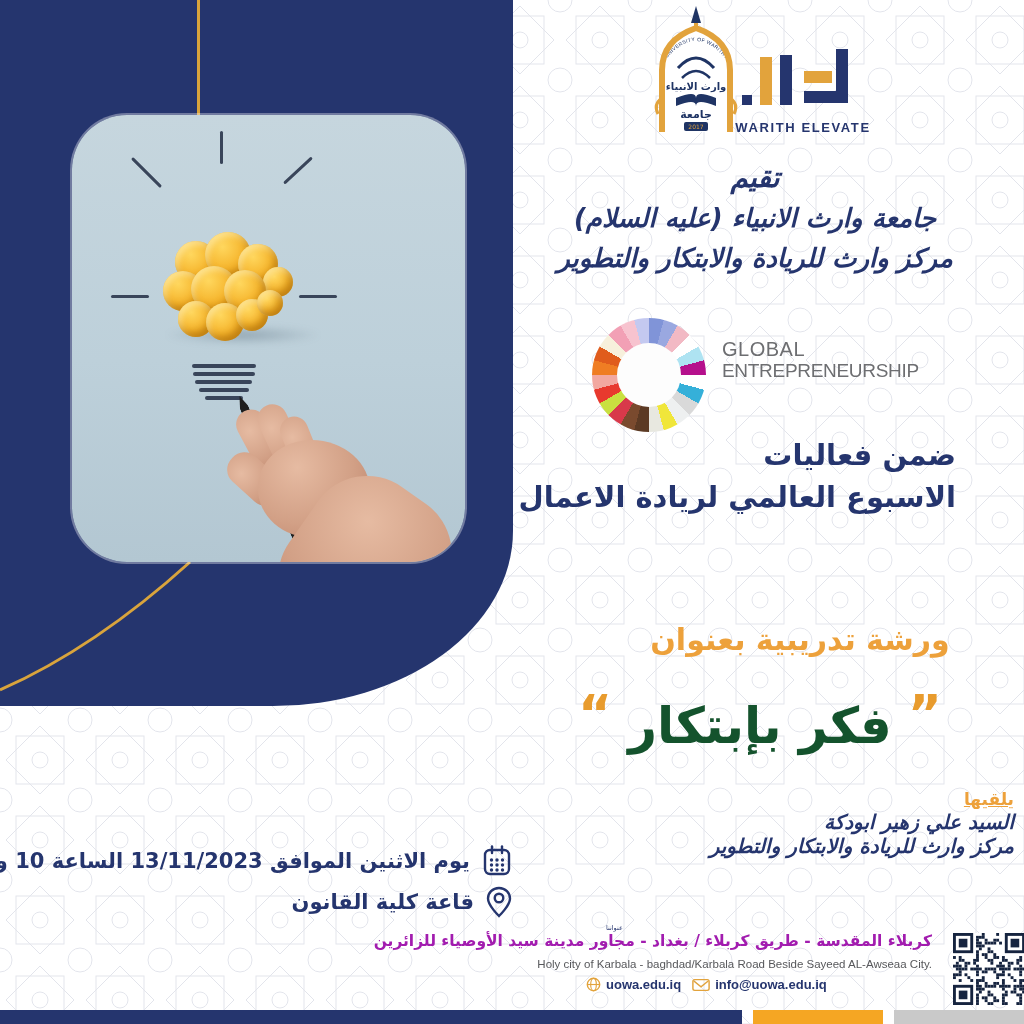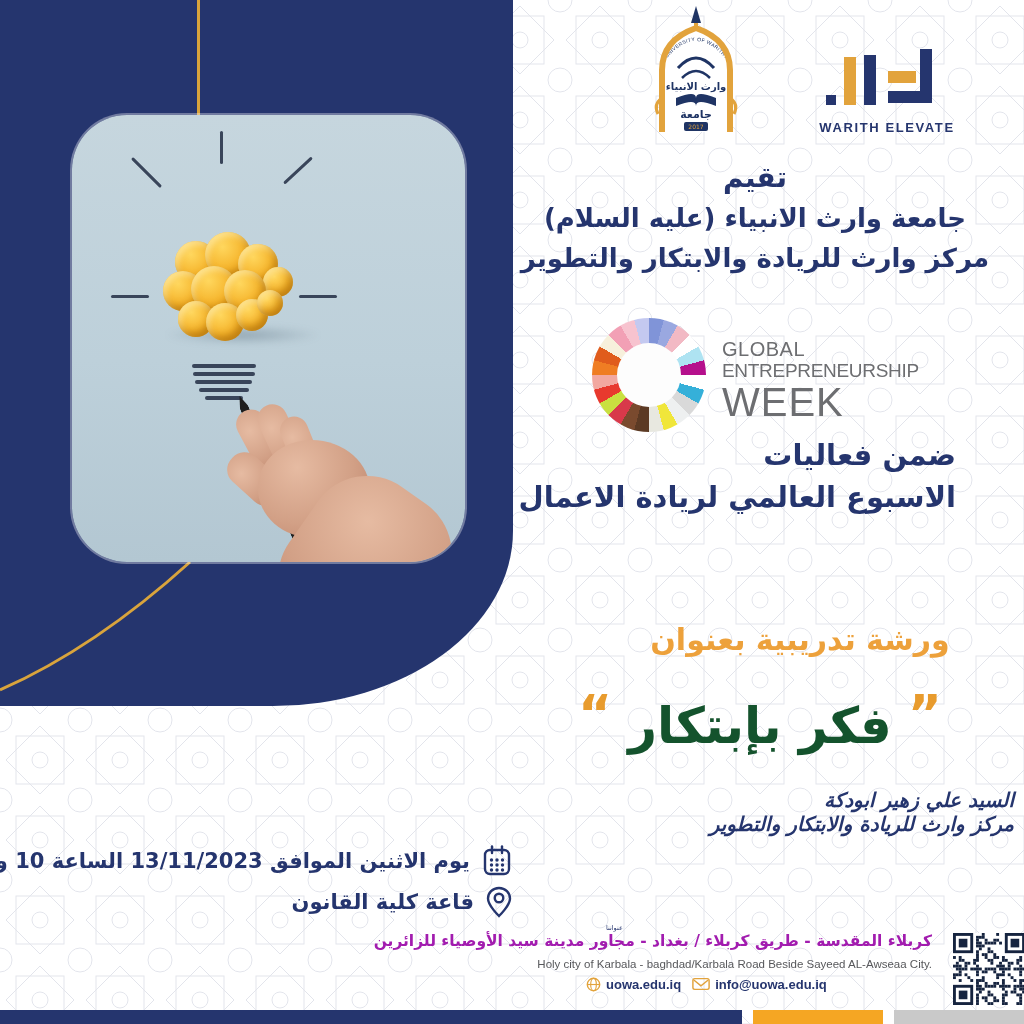--- a/index.html
+++ b/index.html
@@ -42,21 +42,21 @@
 
   .gew-ring{left:592px;top:318px;width:114px;height:114px;border-radius:50%;z-index:2;}
   .gew-hole{position:absolute;left:25px;top:25px;width:64px;height:64px;border-radius:50%;background:#FDFDFD;}
   .gew-text{left:722px;top:338px;color:#6D6E71;z-index:2;}
   .gew-l1{font-size:20px;letter-spacing:.5px;line-height:22px;}
   .gew-l2{font-size:19px;letter-spacing:-.3px;line-height:22px;}
   .gew-l3{font-size:40px;line-height:40px;letter-spacing:1px;}
 
   
   .navy-text{color:#25356E;font-weight:bold;}
-  .header-block{left:520px;top:158px;width:470px;text-align:center;z-index:2;}
+  .header-block{left:520px;top:158px;width:470px;text-align:center;z-index:2;font-style:italic;}
   .header-l1{font-size:28px;line-height:40px;}
   .header-l2,.header-l3{font-size:26px;line-height:40px;}
   .context-block{right:68px;top:434px;text-align:right;z-index:2;}
   .context-block div{font-size:29px;line-height:42px;}
   .workshop-label{left:590px;top:622px;width:420px;text-align:center;color:#EDA13B;
                   font-weight:bold;font-size:30px;z-index:2;}
   .title-row{left:510px;top:694px;width:500px;display:flex;justify-content:center;
              align-items:flex-start;gap:16px;z-index:2;}
   .title-quote{color:#E89B2D;font-size:52px;font-weight:bold;line-height:40px;}
   .title-text{color:#14532d;font-weight:bold;font-size:50px;line-height:64px;}
@@ -66,21 +66,21 @@
 
   
   .event-row{right:512px;display:flex;flex-direction:row-reverse;align-items:center;gap:12px;z-index:2;}
   .event-text{color:#25356E;font-weight:bold;font-size:21px;white-space:nowrap;}
 
   
   .footer-tiny{left:606px;top:924px;font-size:6.5px;color:#25356E;z-index:2;}
   .footer-ar{right:92px;top:932px;font-size:15.5px;font-weight:bold;color:#a21caf;z-index:2;}
   .footer-en{right:92px;top:958px;font-size:11.5px;color:#57585B;z-index:2;}
   .contacts{left:586px;top:977px;display:flex;align-items:center;gap:11px;z-index:2;}
-  .contact-item{display:flex;gap:5px;color:#25356E;font-weight:bold;font-size:13px;}
+  .contact-item{display:flex;align-items:center;gap:5px;color:#25356E;font-weight:bold;font-size:13px;}
   .qr{left:953px;top:932px;z-index:2;}
 
   
   .strip{top:1010px;height:14px;z-index:2;}
   .strip-navy{left:0;width:742px;background:#25356E;}
   .strip-orange{left:753px;width:130px;background:#F5A623;}
   .strip-gray{left:894px;width:130px;background:#C9C9C9;}
 </style>
 </head>
 <body>
@@ -162,21 +162,21 @@
     <path d="M 34 72 Q 48 58 62 72" stroke="#1F3464" stroke-width="2.5" fill="none"></path>
     <text x="48" y="84" font-size="10" font-weight="bold" fill="#1F3464" text-anchor="middle">وارث الانبياء</text>
     <path d="M 28 92 Q 48 84 48 92 Q 48 84 68 92 L 68 100 Q 48 92 48 100 Q 48 92 28 100 Z" fill="#1F3464"></path>
     <text x="48" y="112" font-size="11" font-weight="bold" fill="#1F3464" text-anchor="middle">جامعة</text>
     <path d="M 14 92 Q 5 98 10 108" stroke="#E2A33C" stroke-width="3" fill="none"></path>
     <path d="M 82 92 Q 91 98 86 108" stroke="#E2A33C" stroke-width="3" fill="none"></path>
     <rect x="36" y="116" width="24" height="9" rx="2" fill="#1F3464"></rect>
     <text x="48" y="123" font-size="6" fill="#E2A33C" text-anchor="middle">2017</text>
   </svg>
 
-  <div class="abs" style="left:812px;top:45px;width:150px;height:90px;z-index:2;">
+  <div class="abs" style="left:728px;top:45px;width:150px;height:90px;z-index:2;">
     <svg width="150" height="70" viewBox="0 0 150 70">
       <rect x="14" y="50" width="10" height="10" fill="#25356E"></rect>
       <rect x="32" y="12" width="12" height="48" fill="#E2A33C"></rect>
       <rect x="52" y="10" width="12" height="50" fill="#25356E"></rect>
       <rect x="76" y="26" width="28" height="12" fill="#E2A33C"></rect>
       <rect x="76" y="46" width="44" height="12" fill="#25356E"></rect>
       <rect x="108" y="4" width="12" height="54" fill="#25356E"></rect>
     </svg>
     <div class="we-text lat">WARITH ELEVATE</div>
   </div>
@@ -186,37 +186,37 @@
     <div class="header-l2">جامعة وارث الانبياء (عليه السلام)</div>
     <div class="header-l3">مركز وارث للريادة والابتكار والتطوير</div>
   </div>
 
   <div class="abs gew-ring" id="gew-ring" style="background: conic-gradient(rgb(128, 148, 216) 0deg, rgb(128, 148, 216) 15deg, rgb(154, 168, 224) 15deg, rgb(154, 168, 224) 30deg, rgb(242, 185, 196) 30deg, rgb(242, 185, 196) 45deg, rgb(255, 255, 255) 45deg, rgb(255, 255, 255) 60deg, rgb(174, 227, 242) 60deg, rgb(174, 227, 242) 75deg, rgb(181, 16, 140) 75deg, rgb(181, 16, 140) 90deg, rgb(255, 255, 255) 90deg, rgb(255, 255, 255) 105deg, rgb(53, 176, 217) 105deg, rgb(53, 176, 217) 120deg, rgb(217, 217, 217) 120deg, rgb(217, 217, 217) 135deg, rgb(238, 240, 240) 135deg, rgb(238, 240, 240) 150deg, rgb(240, 230, 58) 150deg, rgb(240, 230, 58) 165deg, rgb(232, 232, 224) 165deg, rgb(232, 232, 224) 180deg, rgb(92, 58, 36) 180deg, rgb(92, 58, 36) 195deg, rgb(122, 74, 46) 195deg, rgb(122, 74, 46) 210deg, rgb(216, 57, 74) 210deg, rgb(216, 57, 74) 225deg, rgb(201, 224, 64) 225deg, rgb(201, 224, 64) 240deg, rgb(232, 57, 46) 240deg, rgb(232, 57, 46) 255deg, rgb(242, 168, 160) 255deg, rgb(242, 168, 160) 270deg, rgb(239, 125, 35) 270deg, rgb(239, 125, 35) 285deg, rgb(224, 92, 28) 285deg, rgb(224, 92, 28) 300deg, rgb(247, 240, 220) 300deg, rgb(247, 240, 220) 315deg, rgb(242, 160, 181) 315deg, rgb(242, 160, 181) 330deg, rgb(247, 195, 207) 330deg, rgb(247, 195, 207) 345deg, rgb(196, 201, 240) 345deg, rgb(196, 201, 240) 360deg);">
     <div class="gew-hole"></div>
   </div>
   <div class="abs gew-text lat">
     <div class="gew-l1">GLOBAL</div>
     <div class="gew-l2">ENTREPRENEURSHIP</div>
-    <div class="gew-l3">WEEK</div>
   </div>
 
   <div class="abs context-block ar navy-text">
     <div>ضمن فعاليات</div>
     <div>الاسبوع العالمي لريادة الاعمال</div>
   </div>
 
   <div class="abs workshop-label ar">ورشة تدريبية بعنوان</div>
 
   <div class="abs title-row">
     <span class="title-quote">“</span>
     <span class="title-text ar">فكر بإبتكار</span>
     <span class="title-quote">”</span>
   </div>
 
   <div class="abs presenter ar">
+    <div class="presenter-heading">يلقيها</div>
     <div class="presenter-name">السيد علي زهير ابودكة</div>
     <div class="presenter-org">مركز وارث للريادة والابتكار والتطوير</div>
   </div>
 
   <div class="abs event-row" style="top:845px;">
     <svg width="30" height="32" viewBox="0 0 30 32">
       <rect x="3" y="5" width="24" height="24" rx="5" fill="none" stroke="#25356E" stroke-width="2.4"></rect>
       <line x1="10" y1="1.5" x2="10" y2="8" stroke="#25356E" stroke-width="2.4" stroke-linecap="round"></line>
       <line x1="20" y1="1.5" x2="20" y2="8" stroke="#25356E" stroke-width="2.4" stroke-linecap="round"></line>
       <g fill="#25356E">

